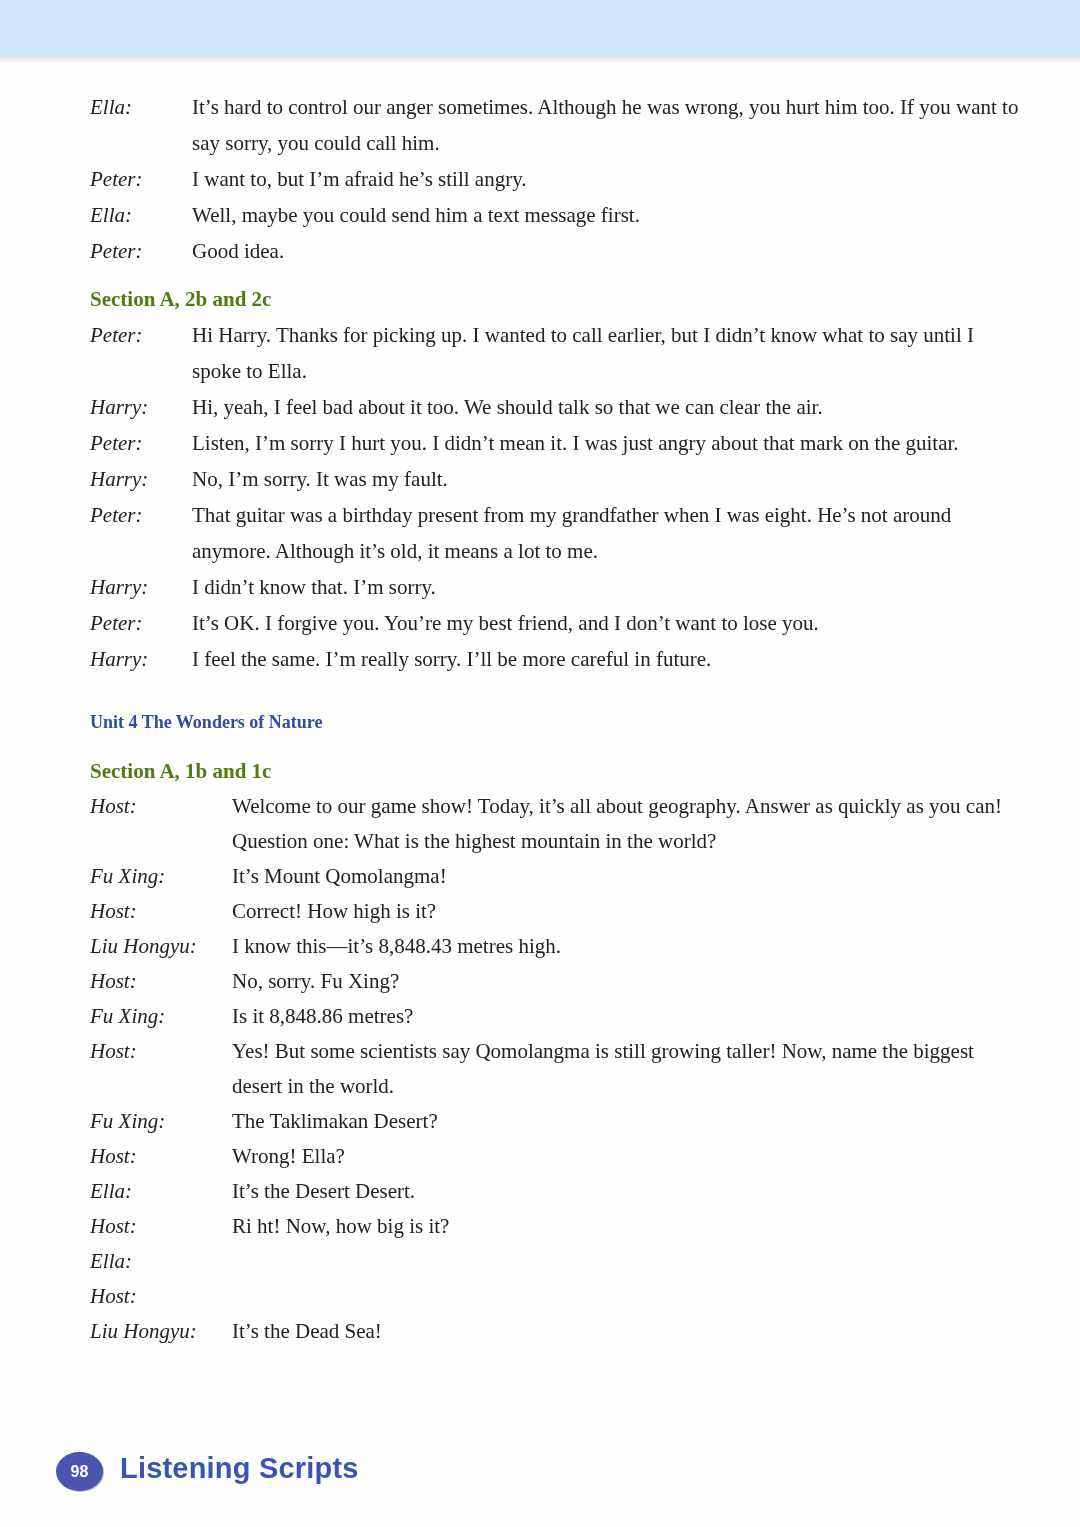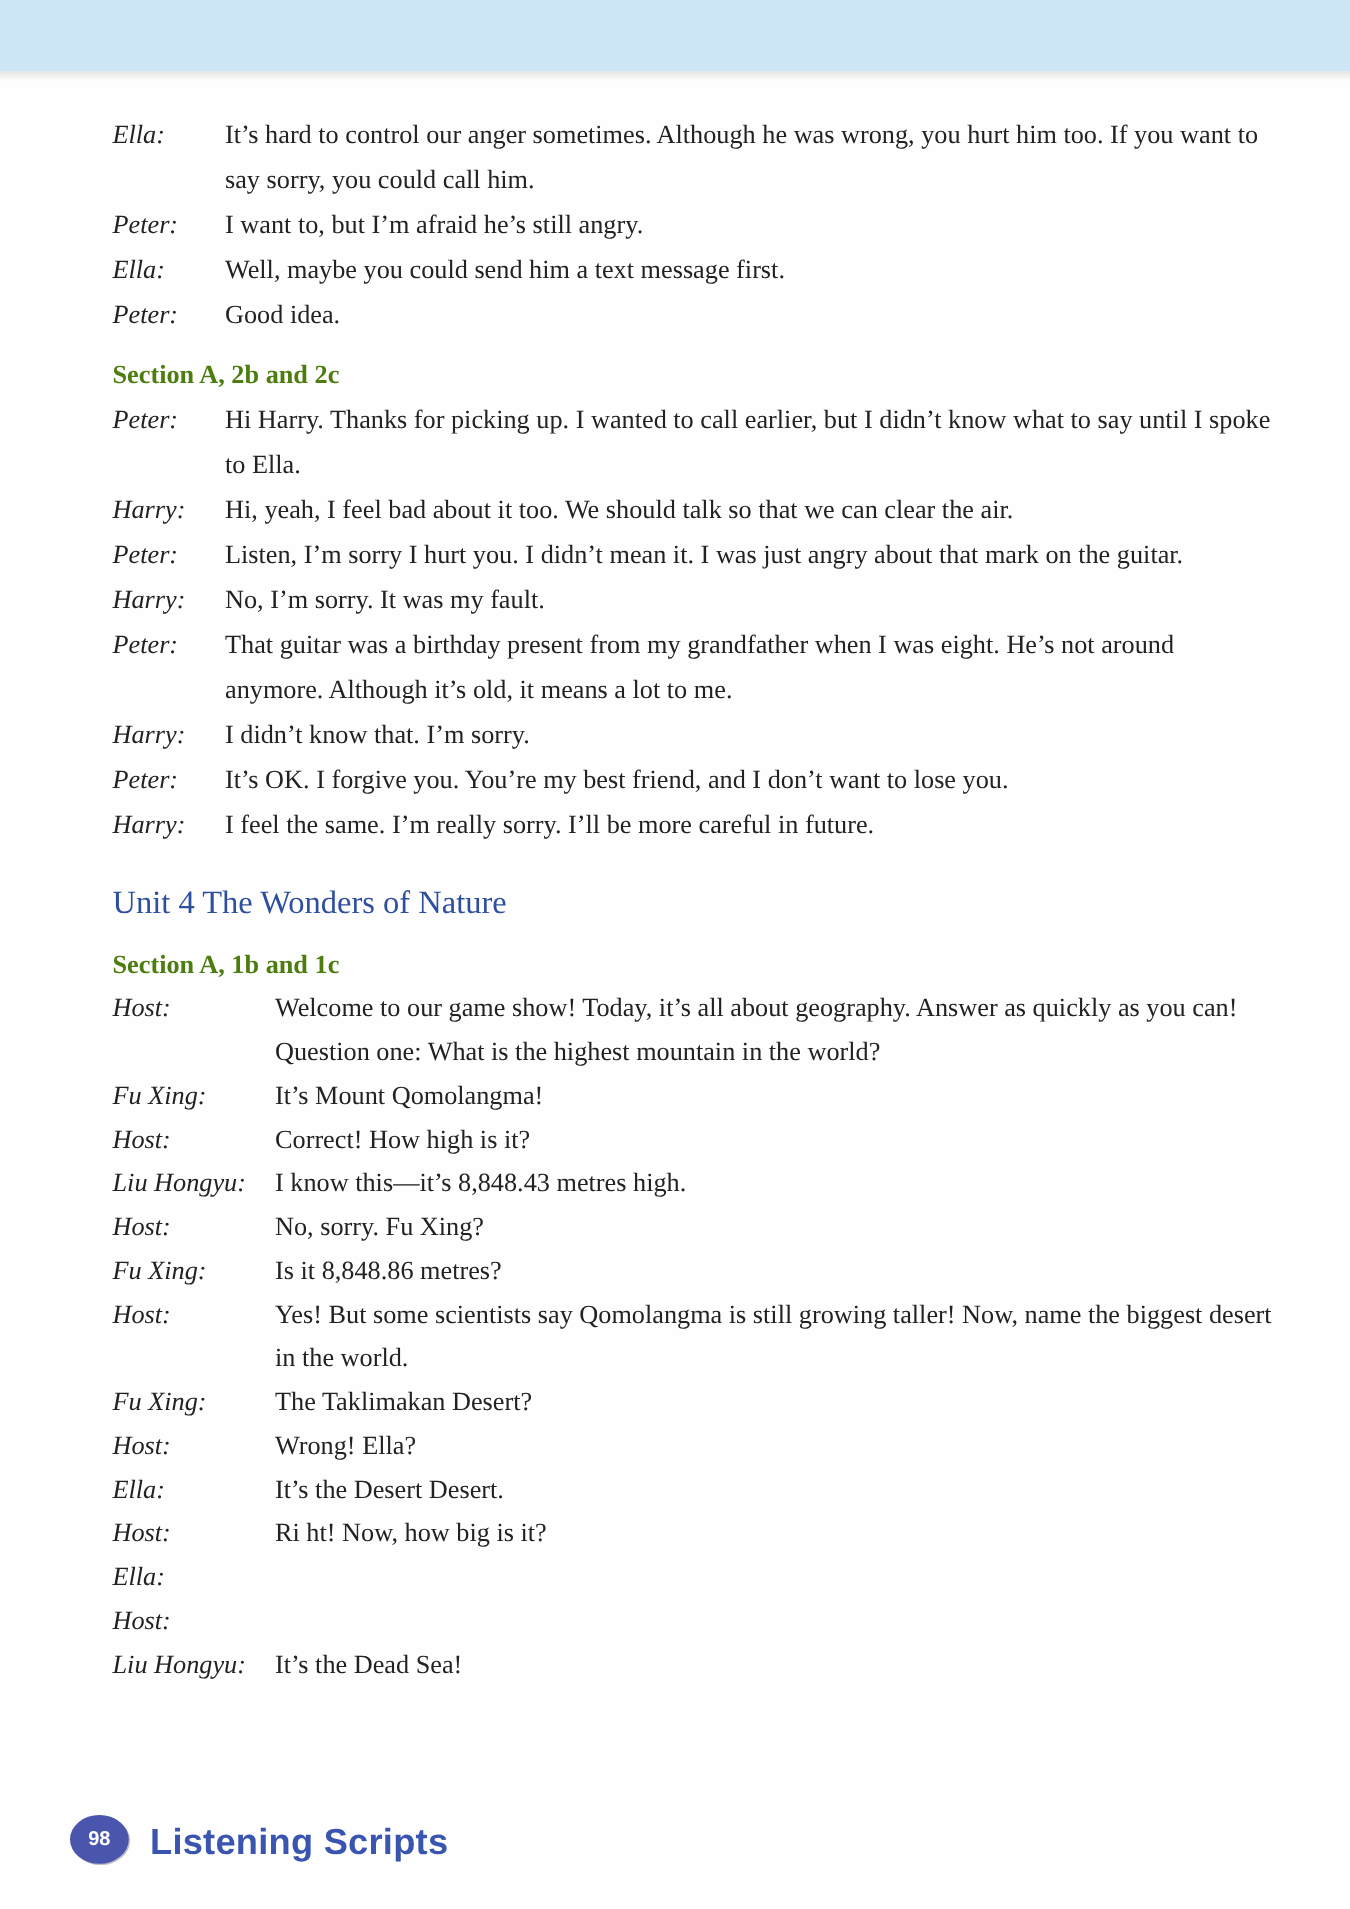--- a/index.html
+++ b/index.html
@@ -20,35 +20,35 @@
     background: linear-gradient(#d9d9d6, rgba(250,250,249,0));
     opacity: .7;
   }
   .content { padding: 24px 60px 0 90px; }
 
   .dialogue-block { margin: 0; }
   .dialogue-line { display: flex; font-size: 21px; line-height: 36px; }
   .dialogue-block.wide .dialogue-line { line-height: 35px; }
   .speaker { flex: 0 0 90px; font-style: italic; }
   .dialogue-block.wide .speaker { flex: 0 0 130px; }
-  .dialogue-text { flex: 1 1 auto; }
+  .dialogue-text { flex: 1 1 auto; margin-left: 12px; }
 
   .section-heading {
     font-size: 21px; font-weight: 700; line-height: 36px;
     margin: 12px 0 0 0; color: #4d7c0f;
   }
   .unit-heading {
-    font-size: 26px; font-weight: 400; line-height: 36px;
+    font-size: 18px; font-weight: 700; line-height: 36px;
     margin: 27px 0 13px 0;
     color: var(--heading_blue, #2e4f9f);
   }
 
   .footer {
     position: absolute; left: 56px; top: 1452px;
-    display: flex; align-items: flex-end; gap: 17px;
+    display: flex; align-items: flex-start; gap: 17px;
     font-family: "Liberation Sans", sans-serif;
   }
   .page-badge {
     width: 47px; height: 39px; border-radius: 50%;
     background: var(--badge_blue, #4a55ad);
     color: #fff; font-size: 16px; font-weight: 700;
     display: flex; align-items: center; justify-content: center;
     box-shadow: 1px 1px 0 rgba(60,60,90,.35);
   }
   .footer-title {

